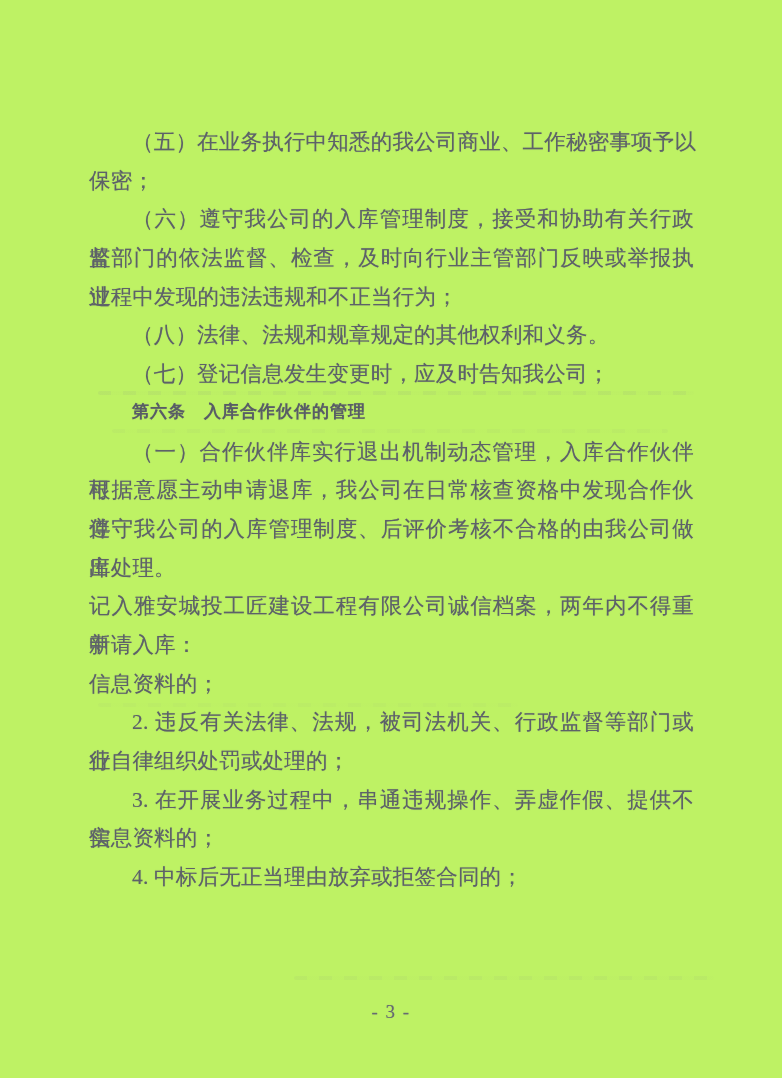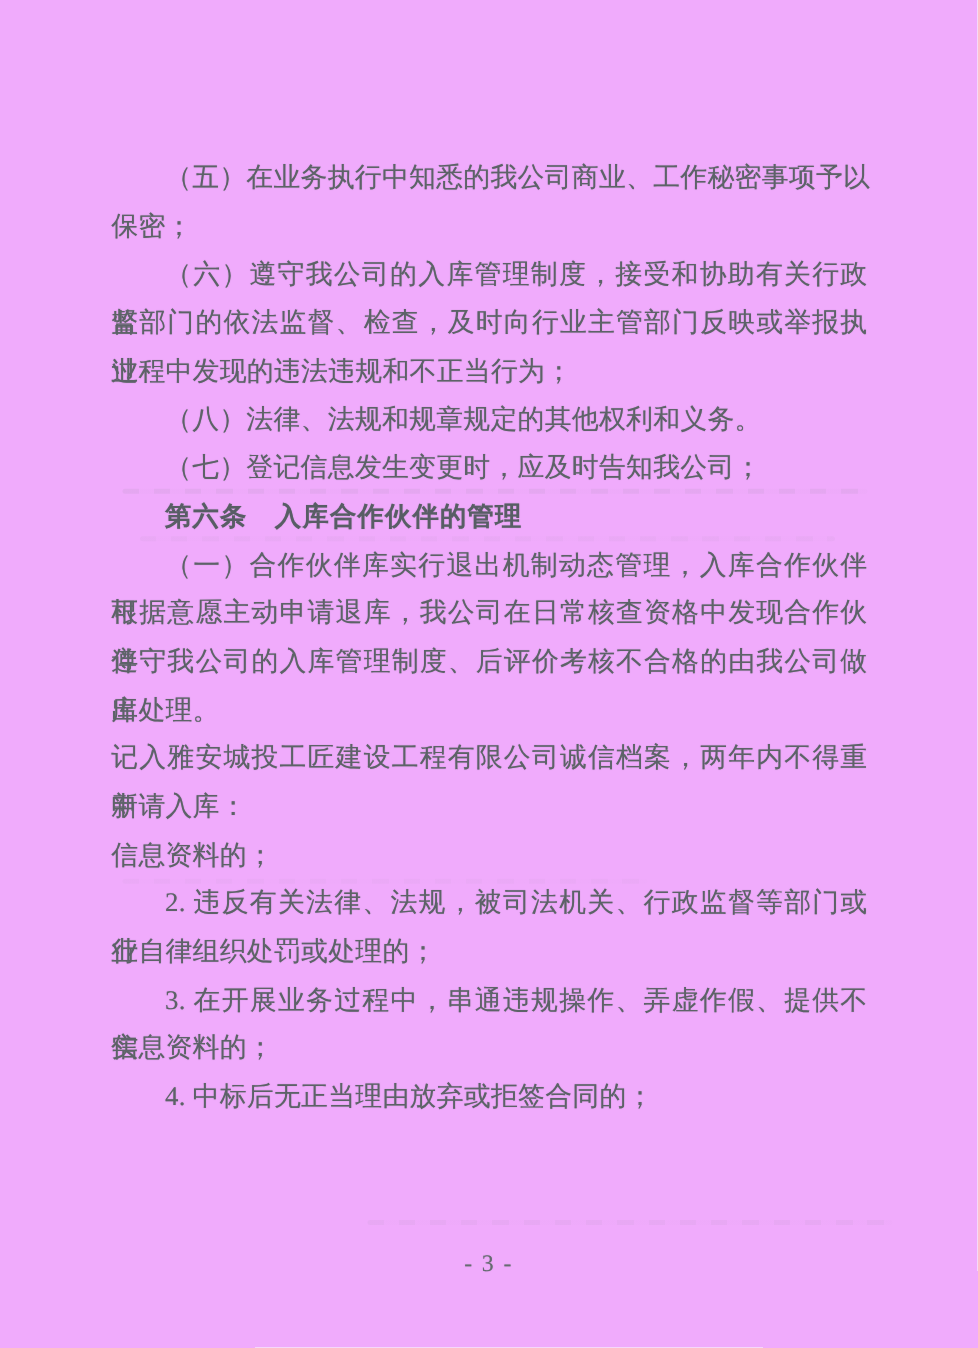--- a/index.html
+++ b/index.html
@@ -4,21 +4,21 @@
 <style>
   html, body {
     margin: 0;
     padding: 0;
     background: #fbfbfa;
   }
   .page {
     position: relative;
     width: 782px;
     height: 1078px;
-    background: #f0abfc;
+    background: #bef264;
     overflow: hidden;
     font-family: "Liberation Serif", serif;
   }
   .content {
     position: absolute;
     left: 89px;
     top: 123px;
     width: 605px;
   }
   .line {
@@ -35,23 +35,23 @@
     white-space: normal;
     text-align: justify;
     text-align-last: justify;
     text-justify: inter-character;
     font-family: Liberation Serif, serif;
   }
   .line.indent {
     text-indent: 43px;
   }
   .line.heading {
-    font-family: Liberation Serif, serif;
+    font-family: Liberation Mono, monospace;
     font-weight: 700;
-    font-size: 21px;
+    font-size: 17px;
     color: #585d65;
     letter-spacing: 1px;
   }
   .page-number {
     position: absolute;
     top: 1001px;
     left: 0;
     width: 100%;
     text-align: center;
     font-size: 19px;

